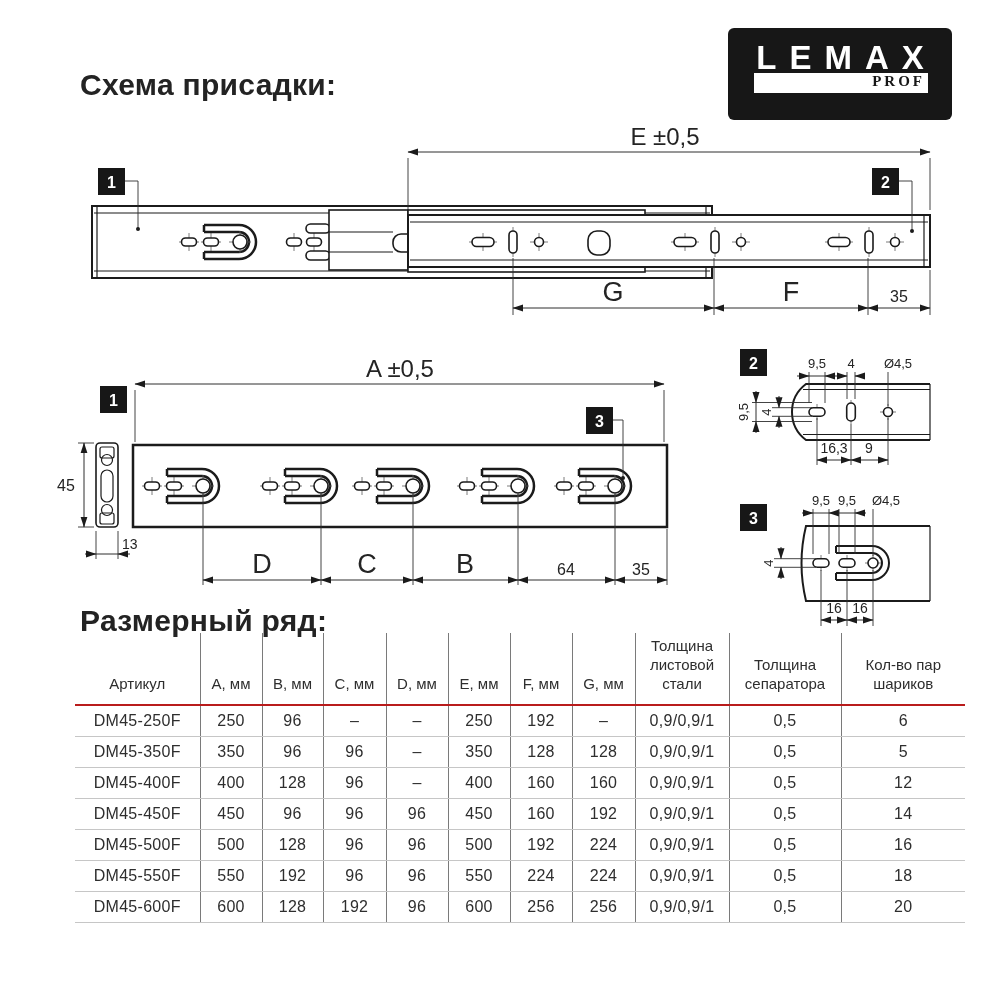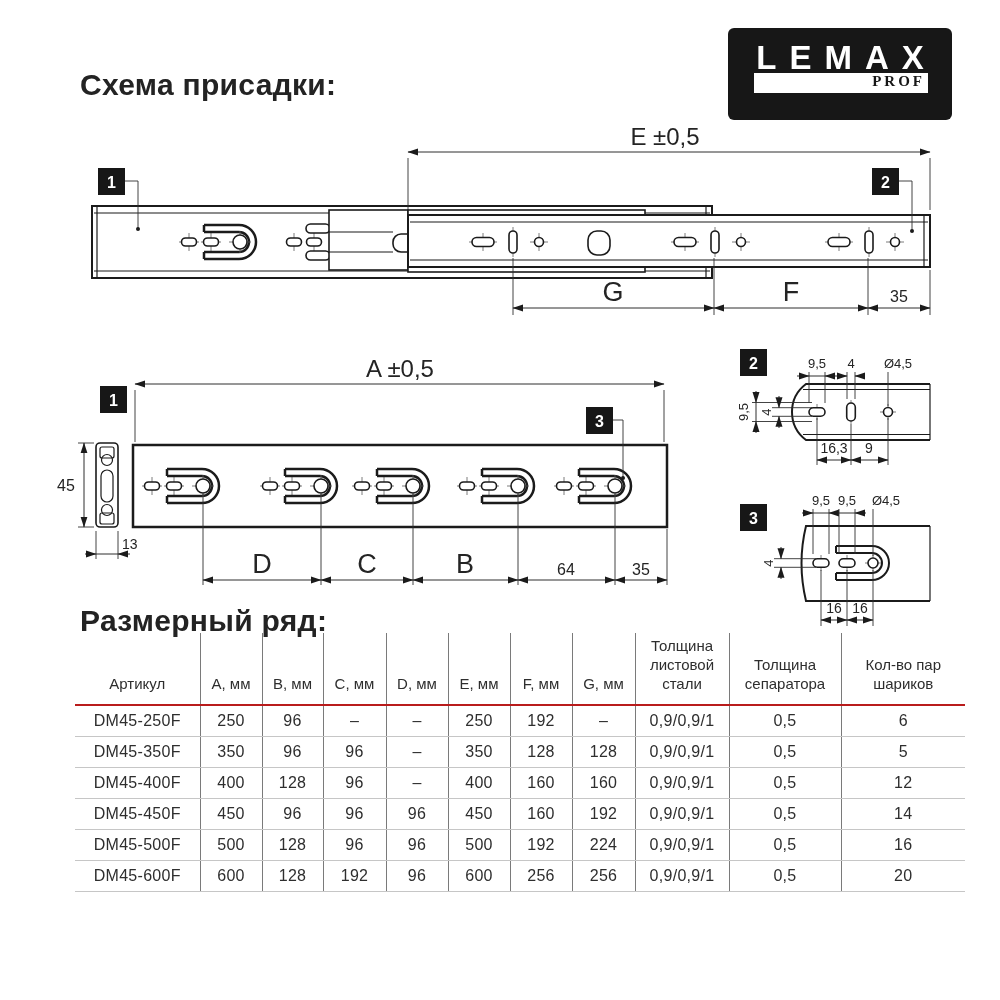--- a/index.html
+++ b/index.html
@@ -407,20 +407,33 @@
           <td>96</td>
           <td>96</td>
           <td>500</td>
           <td>192</td>
           <td>224</td>
           <td>0,9/0,9/1</td>
           <td>0,5</td>
           <td>16</td>
         </tr>
         <tr>
+          <td>DM45-550F</td>
+          <td>550</td>
+          <td>192</td>
+          <td>96</td>
+          <td>96</td>
+          <td>550</td>
+          <td>224</td>
+          <td>224</td>
+          <td>0,9/0,9/1</td>
+          <td>0,5</td>
+          <td>18</td>
+        </tr>
+        <tr>
           <td>DM45-600F</td>
           <td>600</td>
           <td>128</td>
           <td>192</td>
           <td>96</td>
           <td>600</td>
           <td>256</td>
           <td>256</td>
           <td>0,9/0,9/1</td>
           <td>0,5</td>

